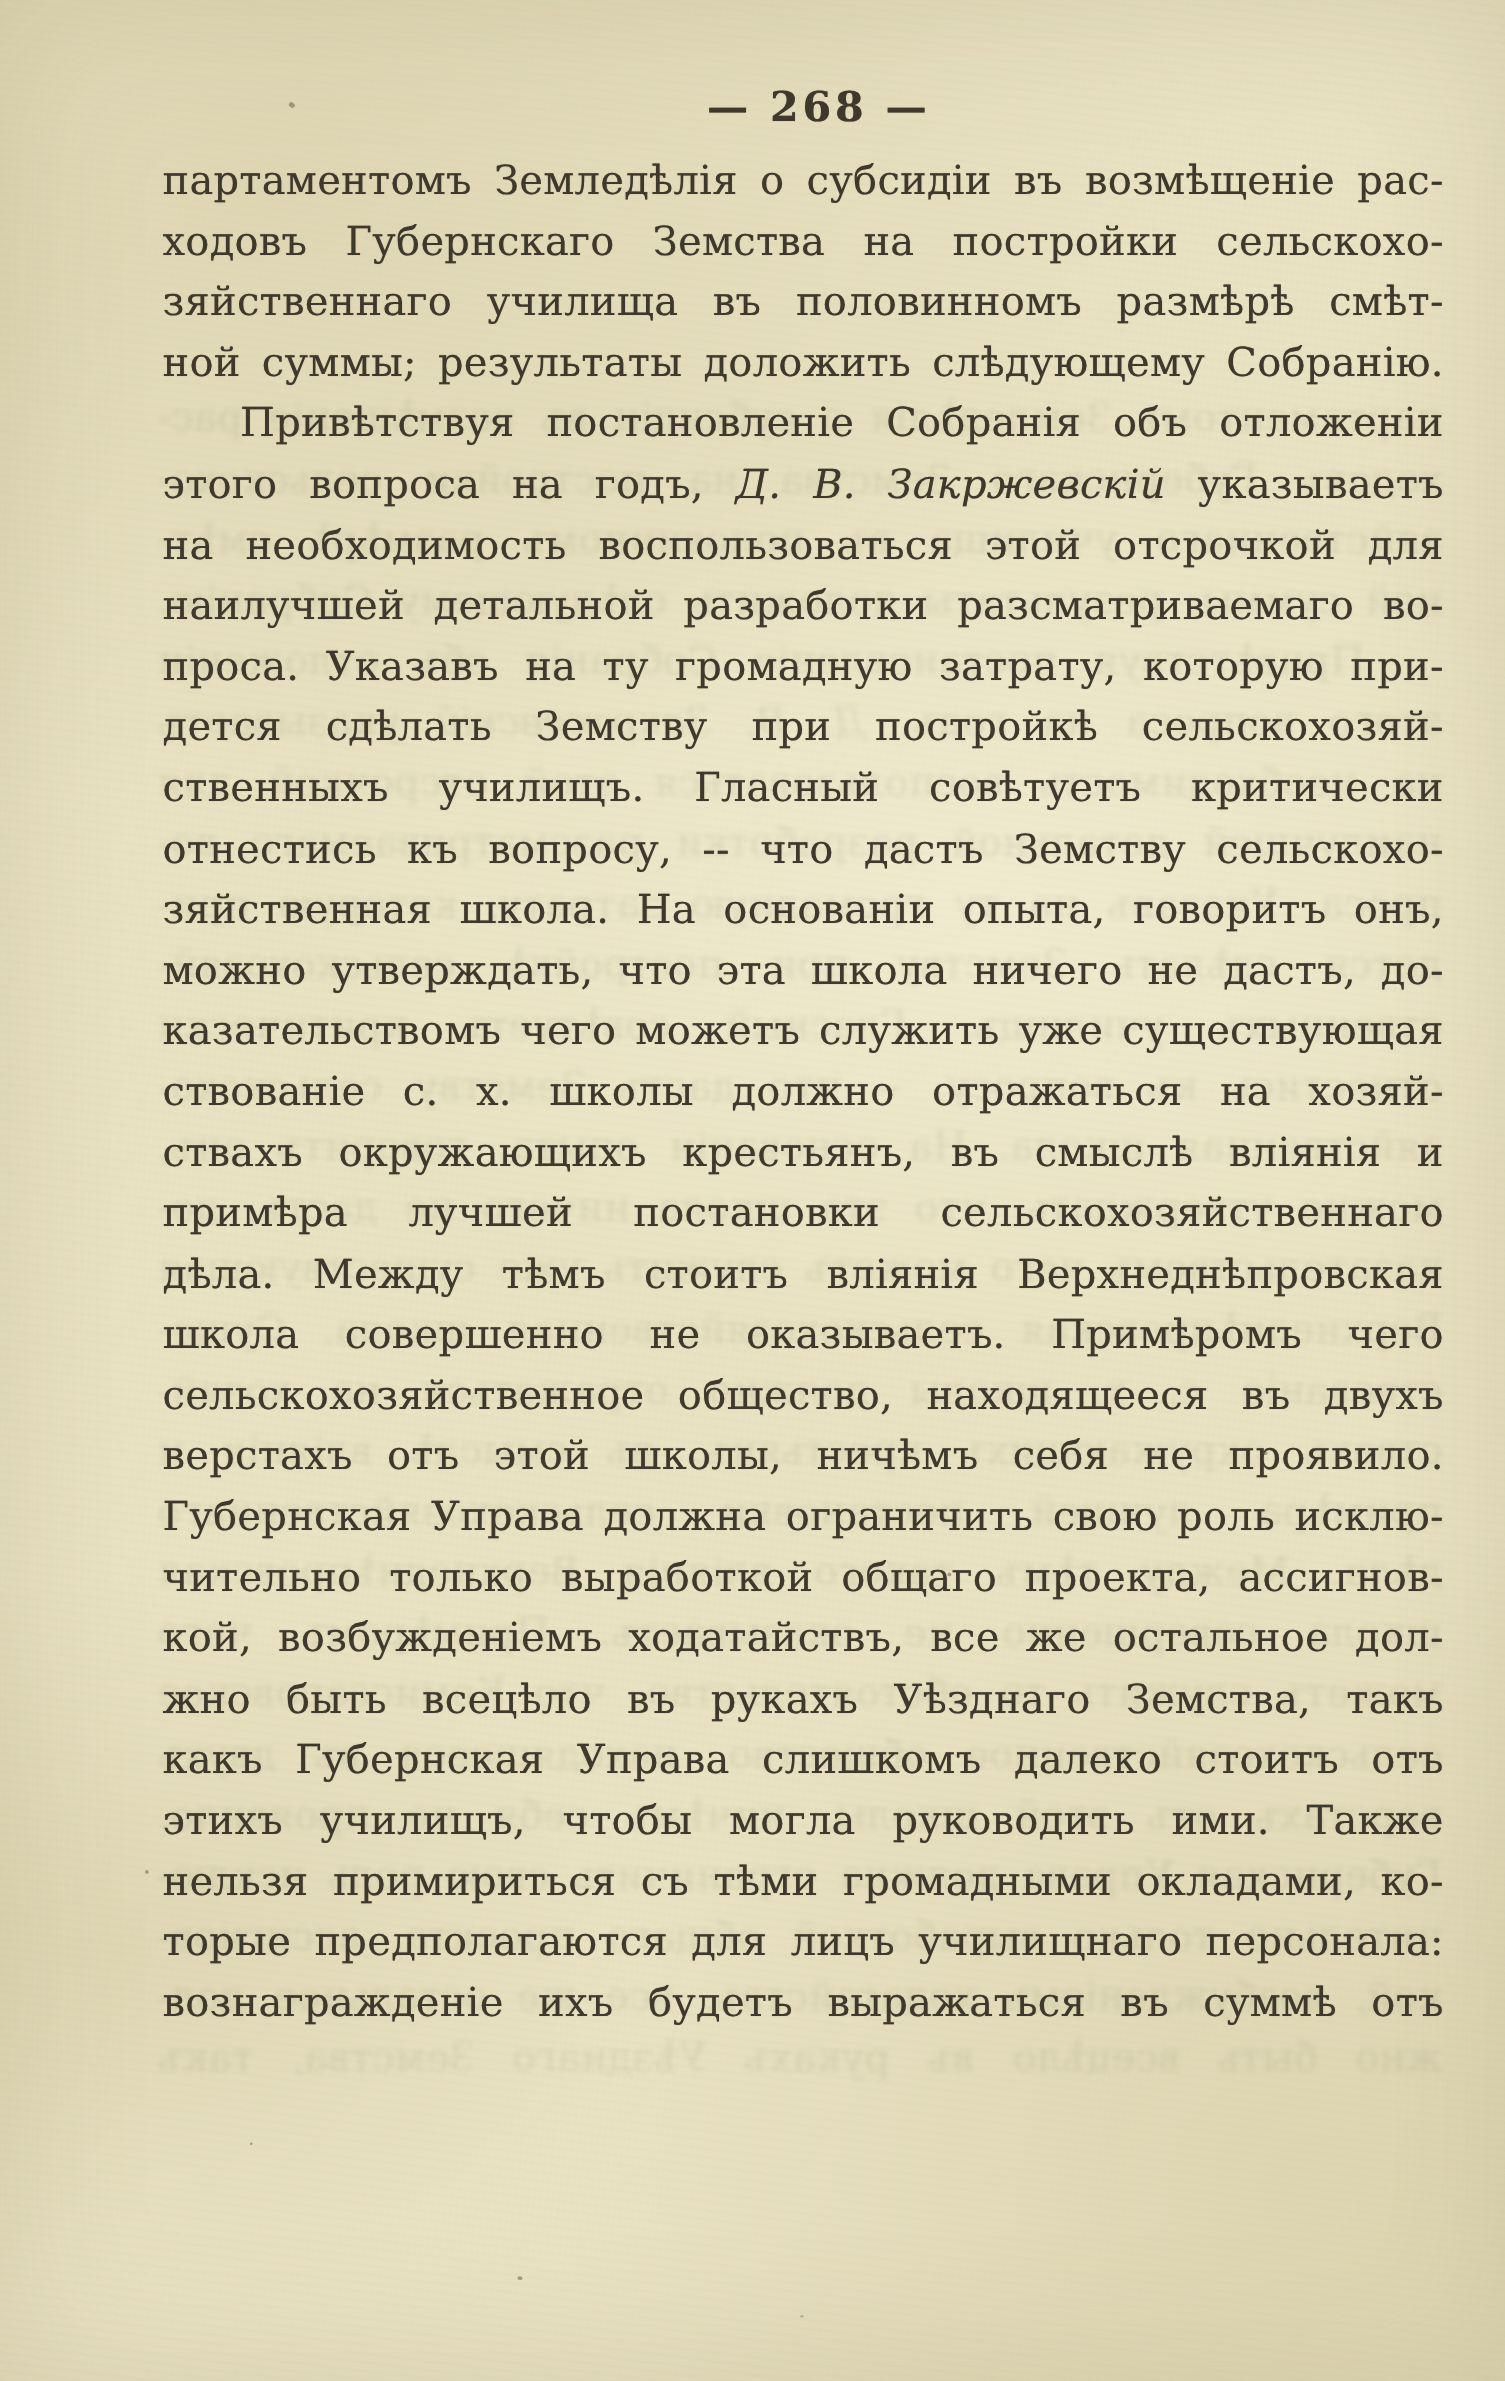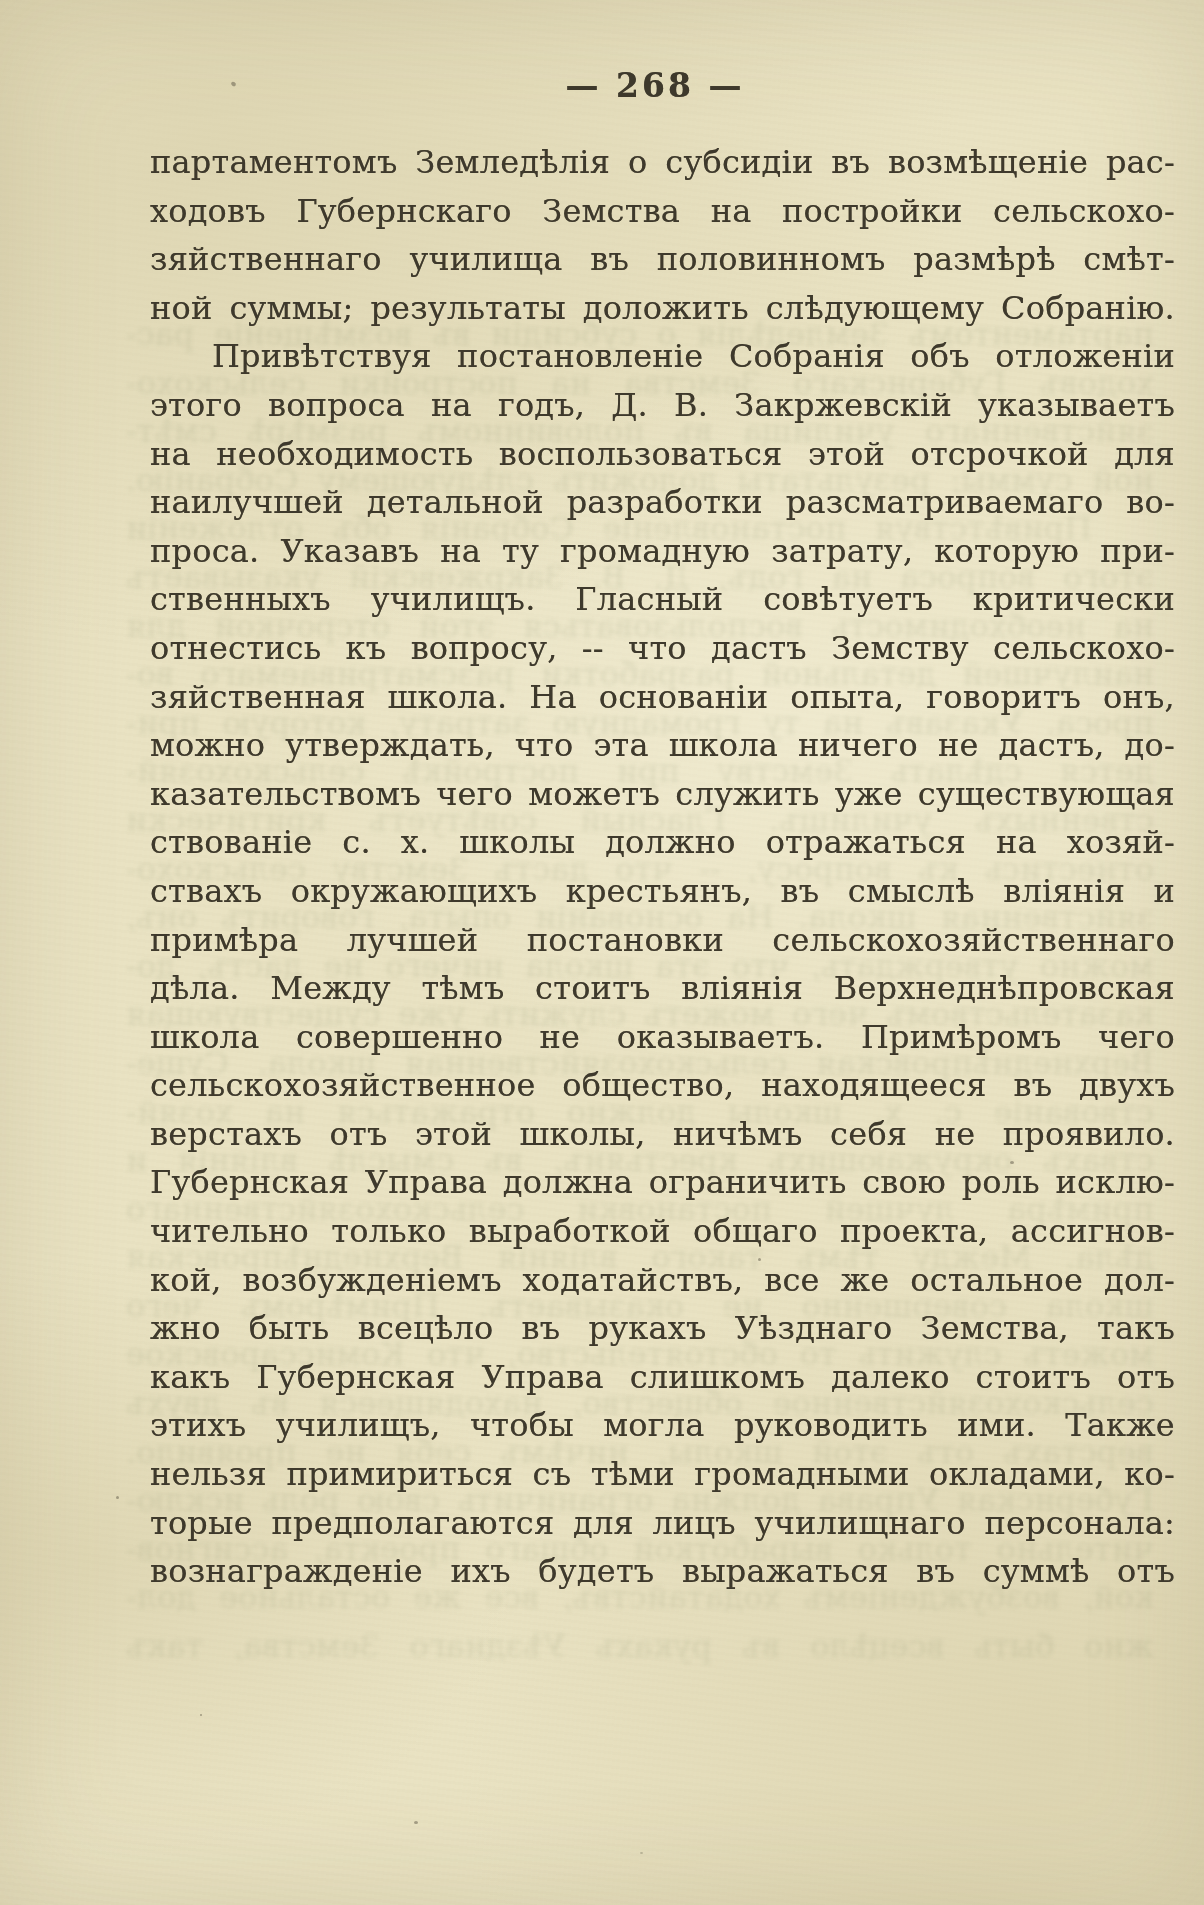--- a/index.html
+++ b/index.html
@@ -19,30 +19,29 @@
     font-family:"DejaVu Serif","Liberation Serif",serif;
     color:var(--ink,#3e392c);
   }
   .page-header{
     position:absolute;top:66px;left:106px;right:0;
     text-align:center;
     font-size:33px;font-weight:bold;letter-spacing:3px;
     text-shadow:0 0 .6px rgba(40,33,18,.55);
   }
   .text-block{
-    position:absolute;left:130px;top:138px;width:1025px;
+    position:absolute;left:130px;top:120px;width:1025px;
     font-size:32px;line-height:48.6px;
     word-spacing:2px;letter-spacing:.2px;
     text-shadow:0 0 .6px rgba(40,33,18,.5);
     z-index:2;
-    margin-left:20px;
   }
   .line{text-align:justify;text-align-last:justify;white-space:normal;}
   .line.indent{text-indent:62px;}
-  .italic{}
+  .italic{font-style:italic;}
   .ghost{
     position:absolute;left:126px;top:310px;width:1028px;
     font-size:32px;line-height:48.6px;word-spacing:2px;
     transform:scaleX(-1);
     filter:blur(2.3px);
     opacity:.13;
     color:#6e7a57;
     z-index:1;
     pointer-events:none;
   }
@@ -94,20 +93,21 @@
   <div class="text-block">
       <div class="line"><span>партаментомъ Земледѣлія о субсидіи въ возмѣщеніе рас-</span></div>
       <div class="line"><span>ходовъ Губернскаго Земства на постройки сельскохо-</span></div>
       <div class="line"><span>зяйственнаго училища въ половинномъ размѣрѣ смѣт-</span></div>
       <div class="line"><span>ной суммы; результаты доложить слѣдующему Собранію.</span></div>
       <div class="line indent"><span>Привѣтствуя постановленіе Собранія объ отложеніи</span></div>
       <div class="line"><span>этого вопроса на годъ, </span><span class="italic">Д. В. Закржевскій</span><span> указываетъ</span></div>
       <div class="line"><span>на необходимость воспользоваться этой отсрочкой для</span></div>
       <div class="line"><span>наилучшей детальной разработки разсматриваемаго во-</span></div>
       <div class="line"><span>проса. Указавъ на ту громадную затрату, которую при-</span></div>
+      <div class="line"><span>дется сдѣлать Земству при постройкѣ сельскохозяй-</span></div>
       <div class="line"><span>ственныхъ училищъ. Гласный совѣтуетъ критически</span></div>
       <div class="line"><span>отнестись къ вопросу, -- что дастъ Земству сельскохо-</span></div>
       <div class="line"><span>зяйственная школа. На основаніи опыта, говоритъ онъ,</span></div>
       <div class="line"><span>можно утверждать, что эта школа ничего не дастъ, до-</span></div>
       <div class="line"><span>казательствомъ чего можетъ служить уже существующая</span></div>
       <div class="line"><span>ствованіе с. х. школы должно отражаться на хозяй-</span></div>
       <div class="line"><span>ствахъ окружающихъ крестьянъ, въ смыслѣ вліянія и</span></div>
       <div class="line"><span>примѣра лучшей постановки сельскохозяйственнаго</span></div>
       <div class="line"><span>дѣла. Между тѣмъ стоитъ вліянія Верхнеднѣпровская</span></div>
       <div class="line"><span>школа совершенно не оказываетъ. Примѣромъ чего</span></div>

